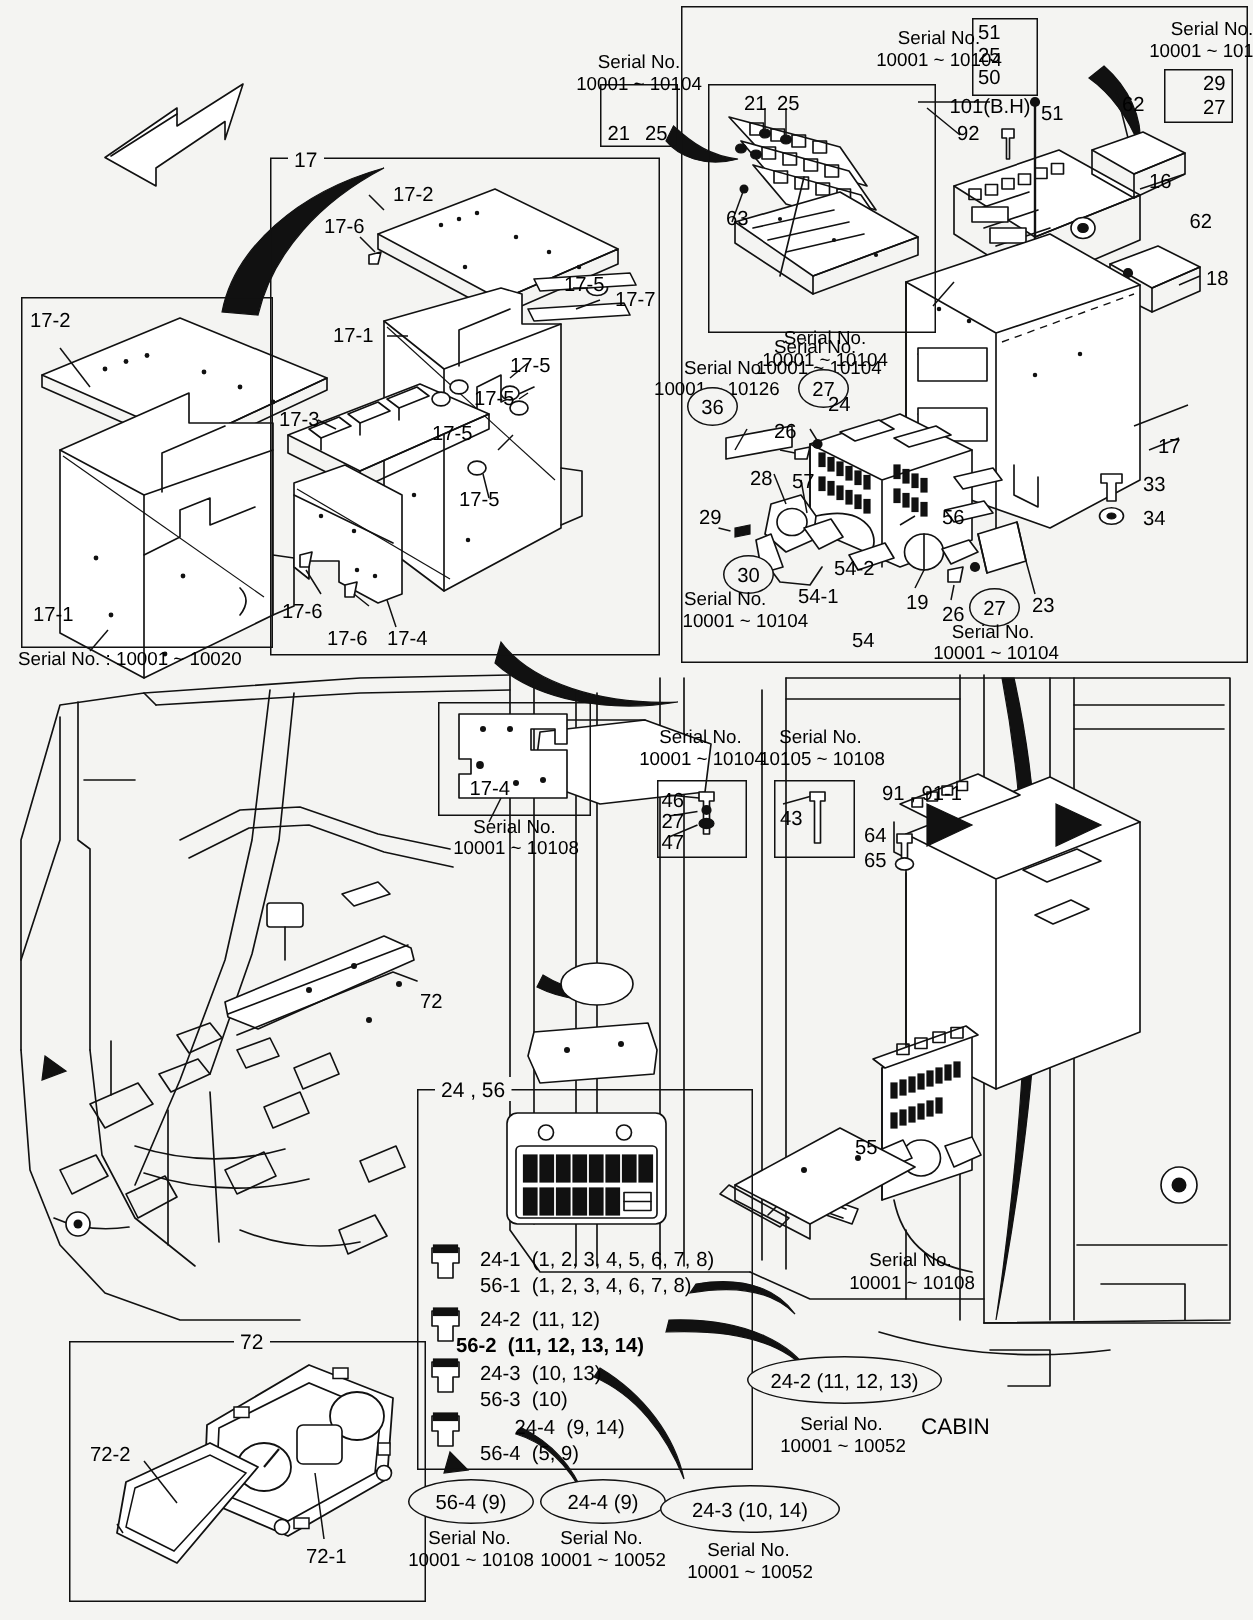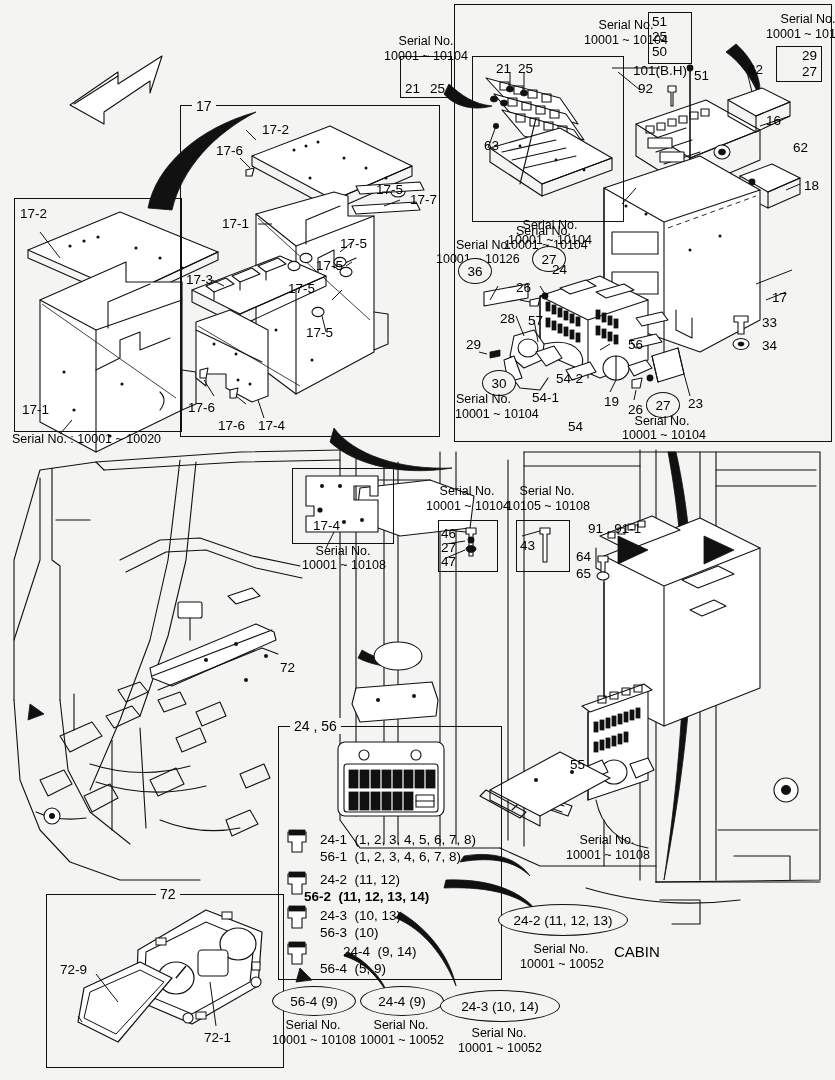--- a/index.html
+++ b/index.html
@@ -643,21 +643,21 @@
   <div class="lbl sn c" style="left:256px;top:1033px;width:116px;">10001 ~ 10108</div>
 
   <div class="ellipse" style="left:360px;top:986px;width:82px;height:28px;">24-4  (9)</div>
   <div class="lbl sn c" style="left:346px;top:1018px;width:110px;">Serial No.</div>
   <div class="lbl sn c" style="left:344px;top:1033px;width:116px;">10001 ~ 10052</div>
 
   <div class="ellipse" style="left:440px;top:990px;width:118px;height:30px;">24-3  (10, 14)</div>
   <div class="lbl sn c" style="left:444px;top:1026px;width:110px;">Serial No.</div>
   <div class="lbl sn c" style="left:442px;top:1041px;width:116px;">10001 ~ 10052</div>
 
-  <div class="lbl" style="left:60px;top:962px;">72-9</div>
+  <div class="lbl" style="left:60px;top:962px;">72-2</div>
   <div class="lbl" style="left:204px;top:1030px;">72-1</div>
 
   <svg width="835" height="1080" style="pointer-events:none;">
     <g>
       <path class="fillw" style="fill:#fff;stroke:#111;stroke-width:1.2" d="M138 950 L206 910 L262 932 L258 986 L192 1024 L136 1000 Z"></path>
       <path style="fill:none;stroke:#111;stroke-width:1.1" d="M146 952 L206 922 L254 942 L250 982 L192 1014 L144 994 Z"></path>
       <ellipse cx="176" cy="978" rx="18" ry="16" style="fill:#fff;stroke:#111;stroke-width:1.2"></ellipse>
       <path style="fill:none;stroke:#111;stroke-width:1.4" d="M176 978 L186 966"></path>
       <ellipse cx="238" cy="944" rx="18" ry="16" style="fill:#fff;stroke:#111;stroke-width:1.2"></ellipse>
       <rect x="198" y="950" width="30" height="26" rx="4" style="fill:#fff;stroke:#111;stroke-width:1.1"></rect>

